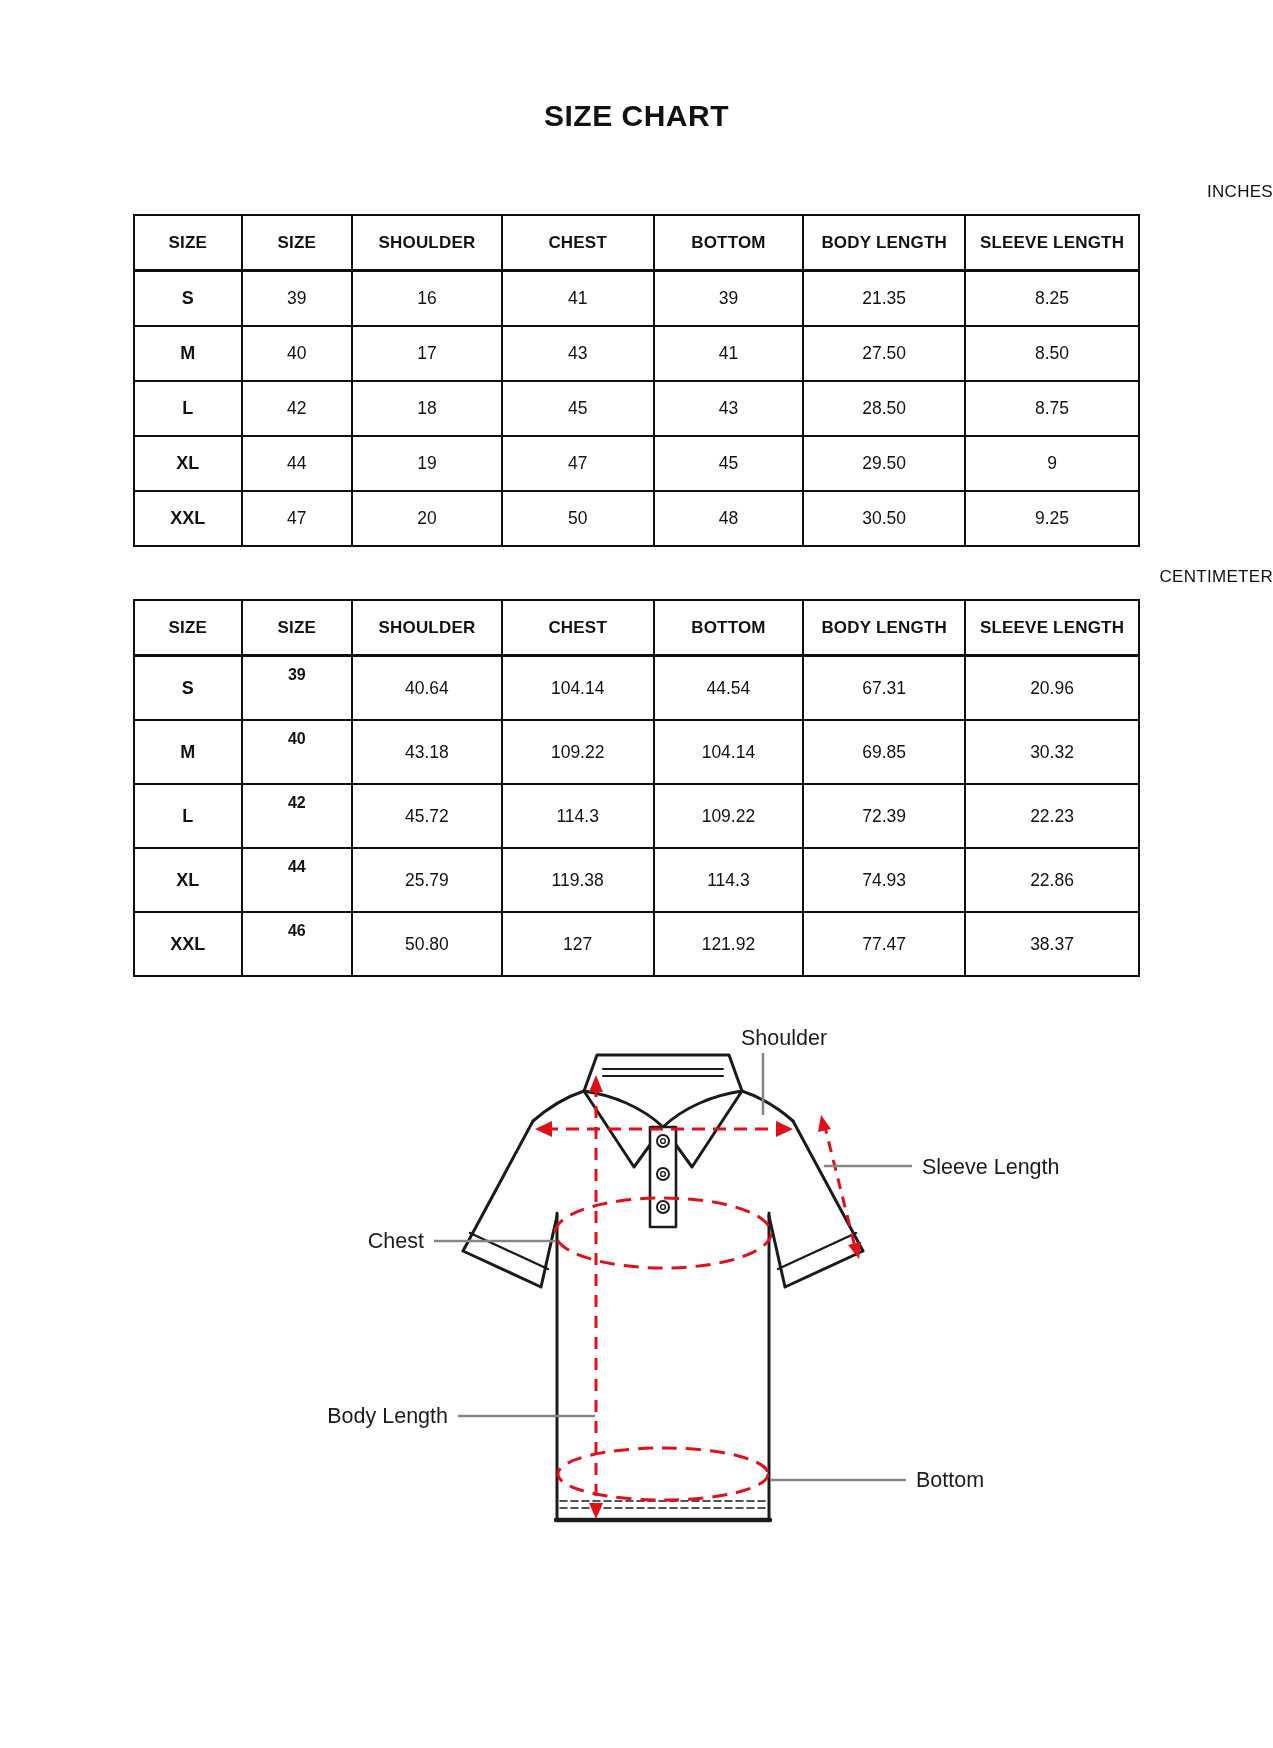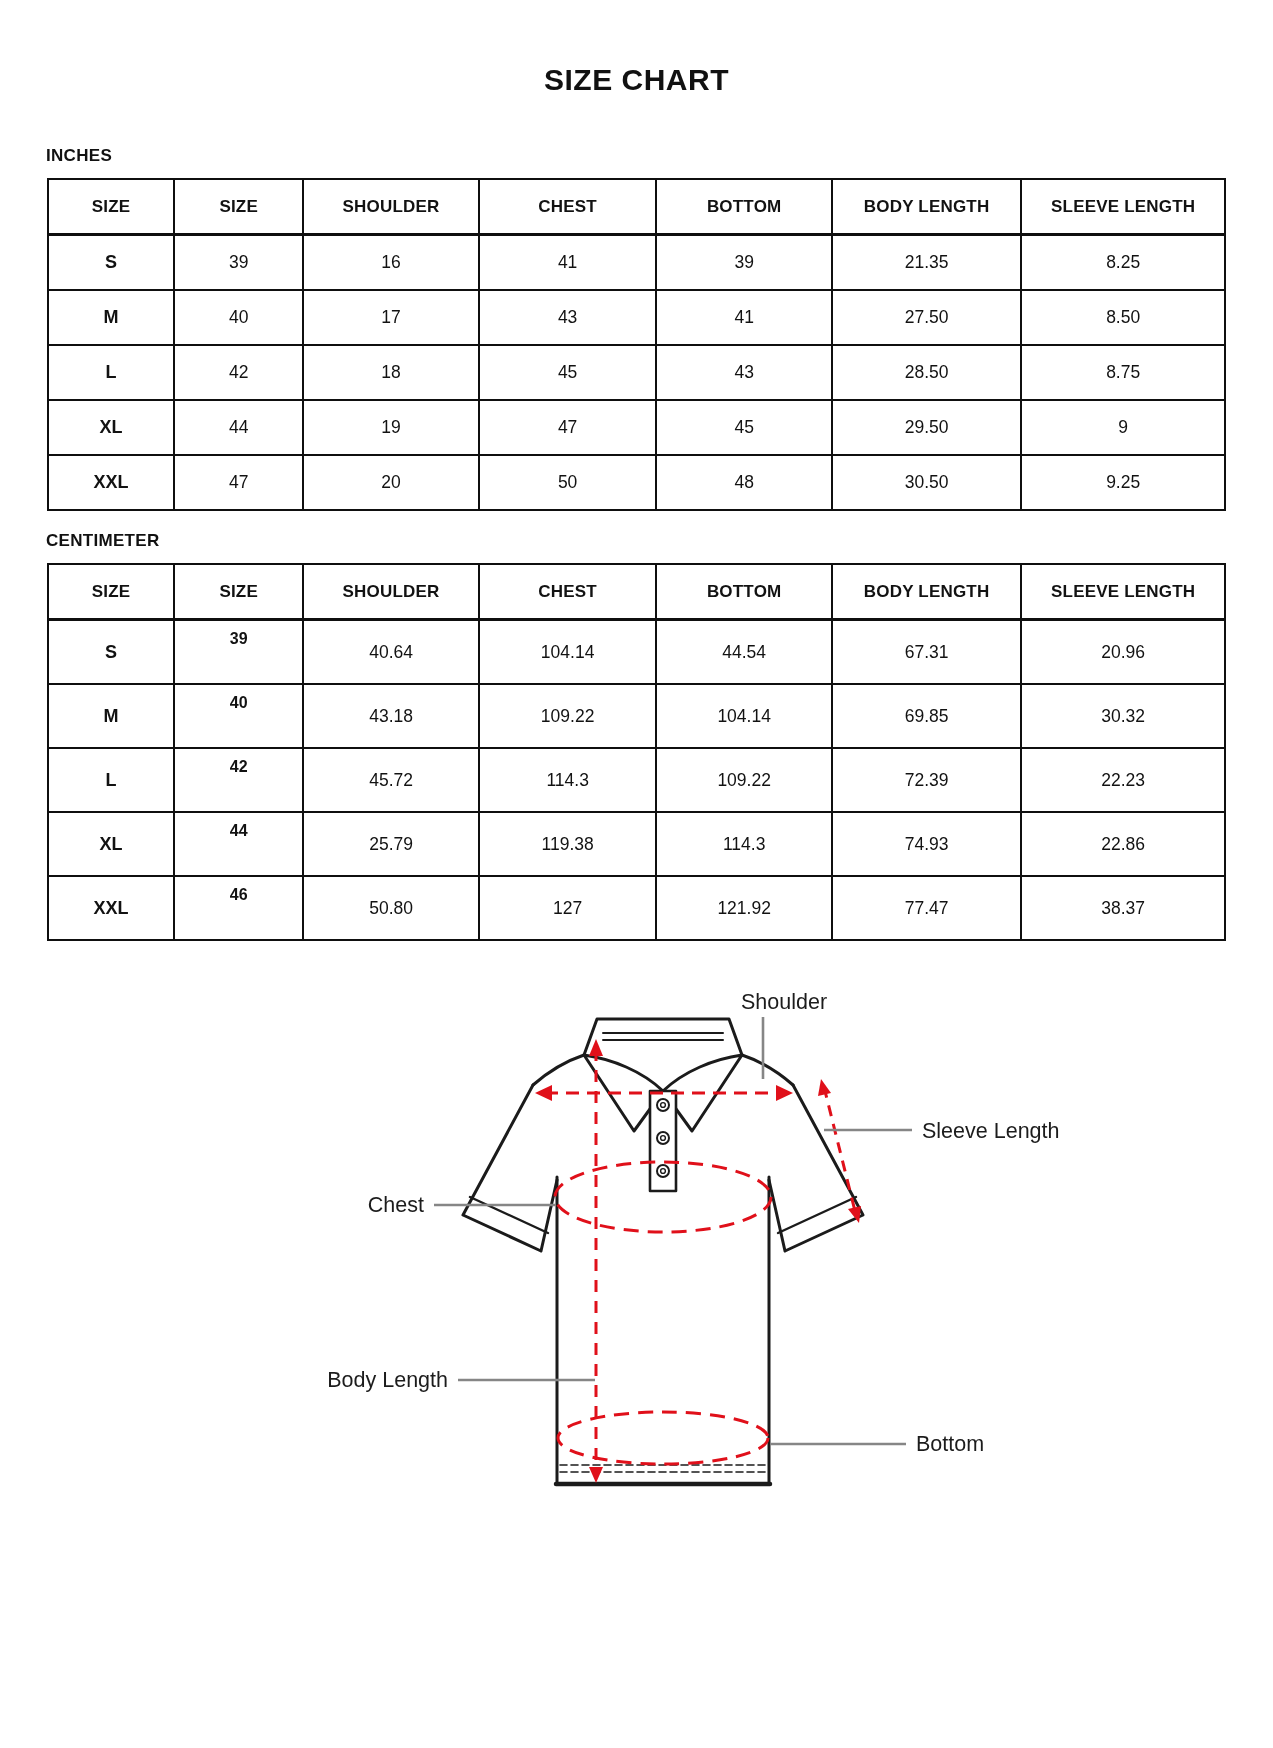--- a/index.html
+++ b/index.html
@@ -9,43 +9,42 @@
     background: #ffffff;
     font-family: "Liberation Sans", "DejaVu Sans", sans-serif;
     color: #141414;
     position: relative;
     overflow: hidden;
   }
   .page { width: 1273px; height: 1748px; }
 
   .title {
     margin: 0;
-    padding-top: 62px;
+    padding-top: 98px;
     text-align: center;
     font-size: 30px;
     line-height: 36px;
     font-weight: 700;
     letter-spacing: 0.5px;
     color: #111111;
   }
 
   .unit-label {
     margin: 48px 0 0 0;
-    text-align: left;
+    text-align: right;
     font-size: 17px;
     line-height: 20px;
-    font-weight: 700;
+    font-weight: 400;
     letter-spacing: 0.3px;
     color: #111111;
-    padding-left: 46px;
   }
   .unit-label.second { margin-top: 20px; }
 
   table.size-table {
-    width: 1179px;
+    width: 1007px;
     margin: 12px auto 0 auto;
     border-collapse: collapse;
     table-layout: fixed;
   }
   .size-table th, .size-table td {
     border: 2px solid #0f0f0f;
     text-align: center;
     vertical-align: middle;
     height: 53px;
     padding: 0;

